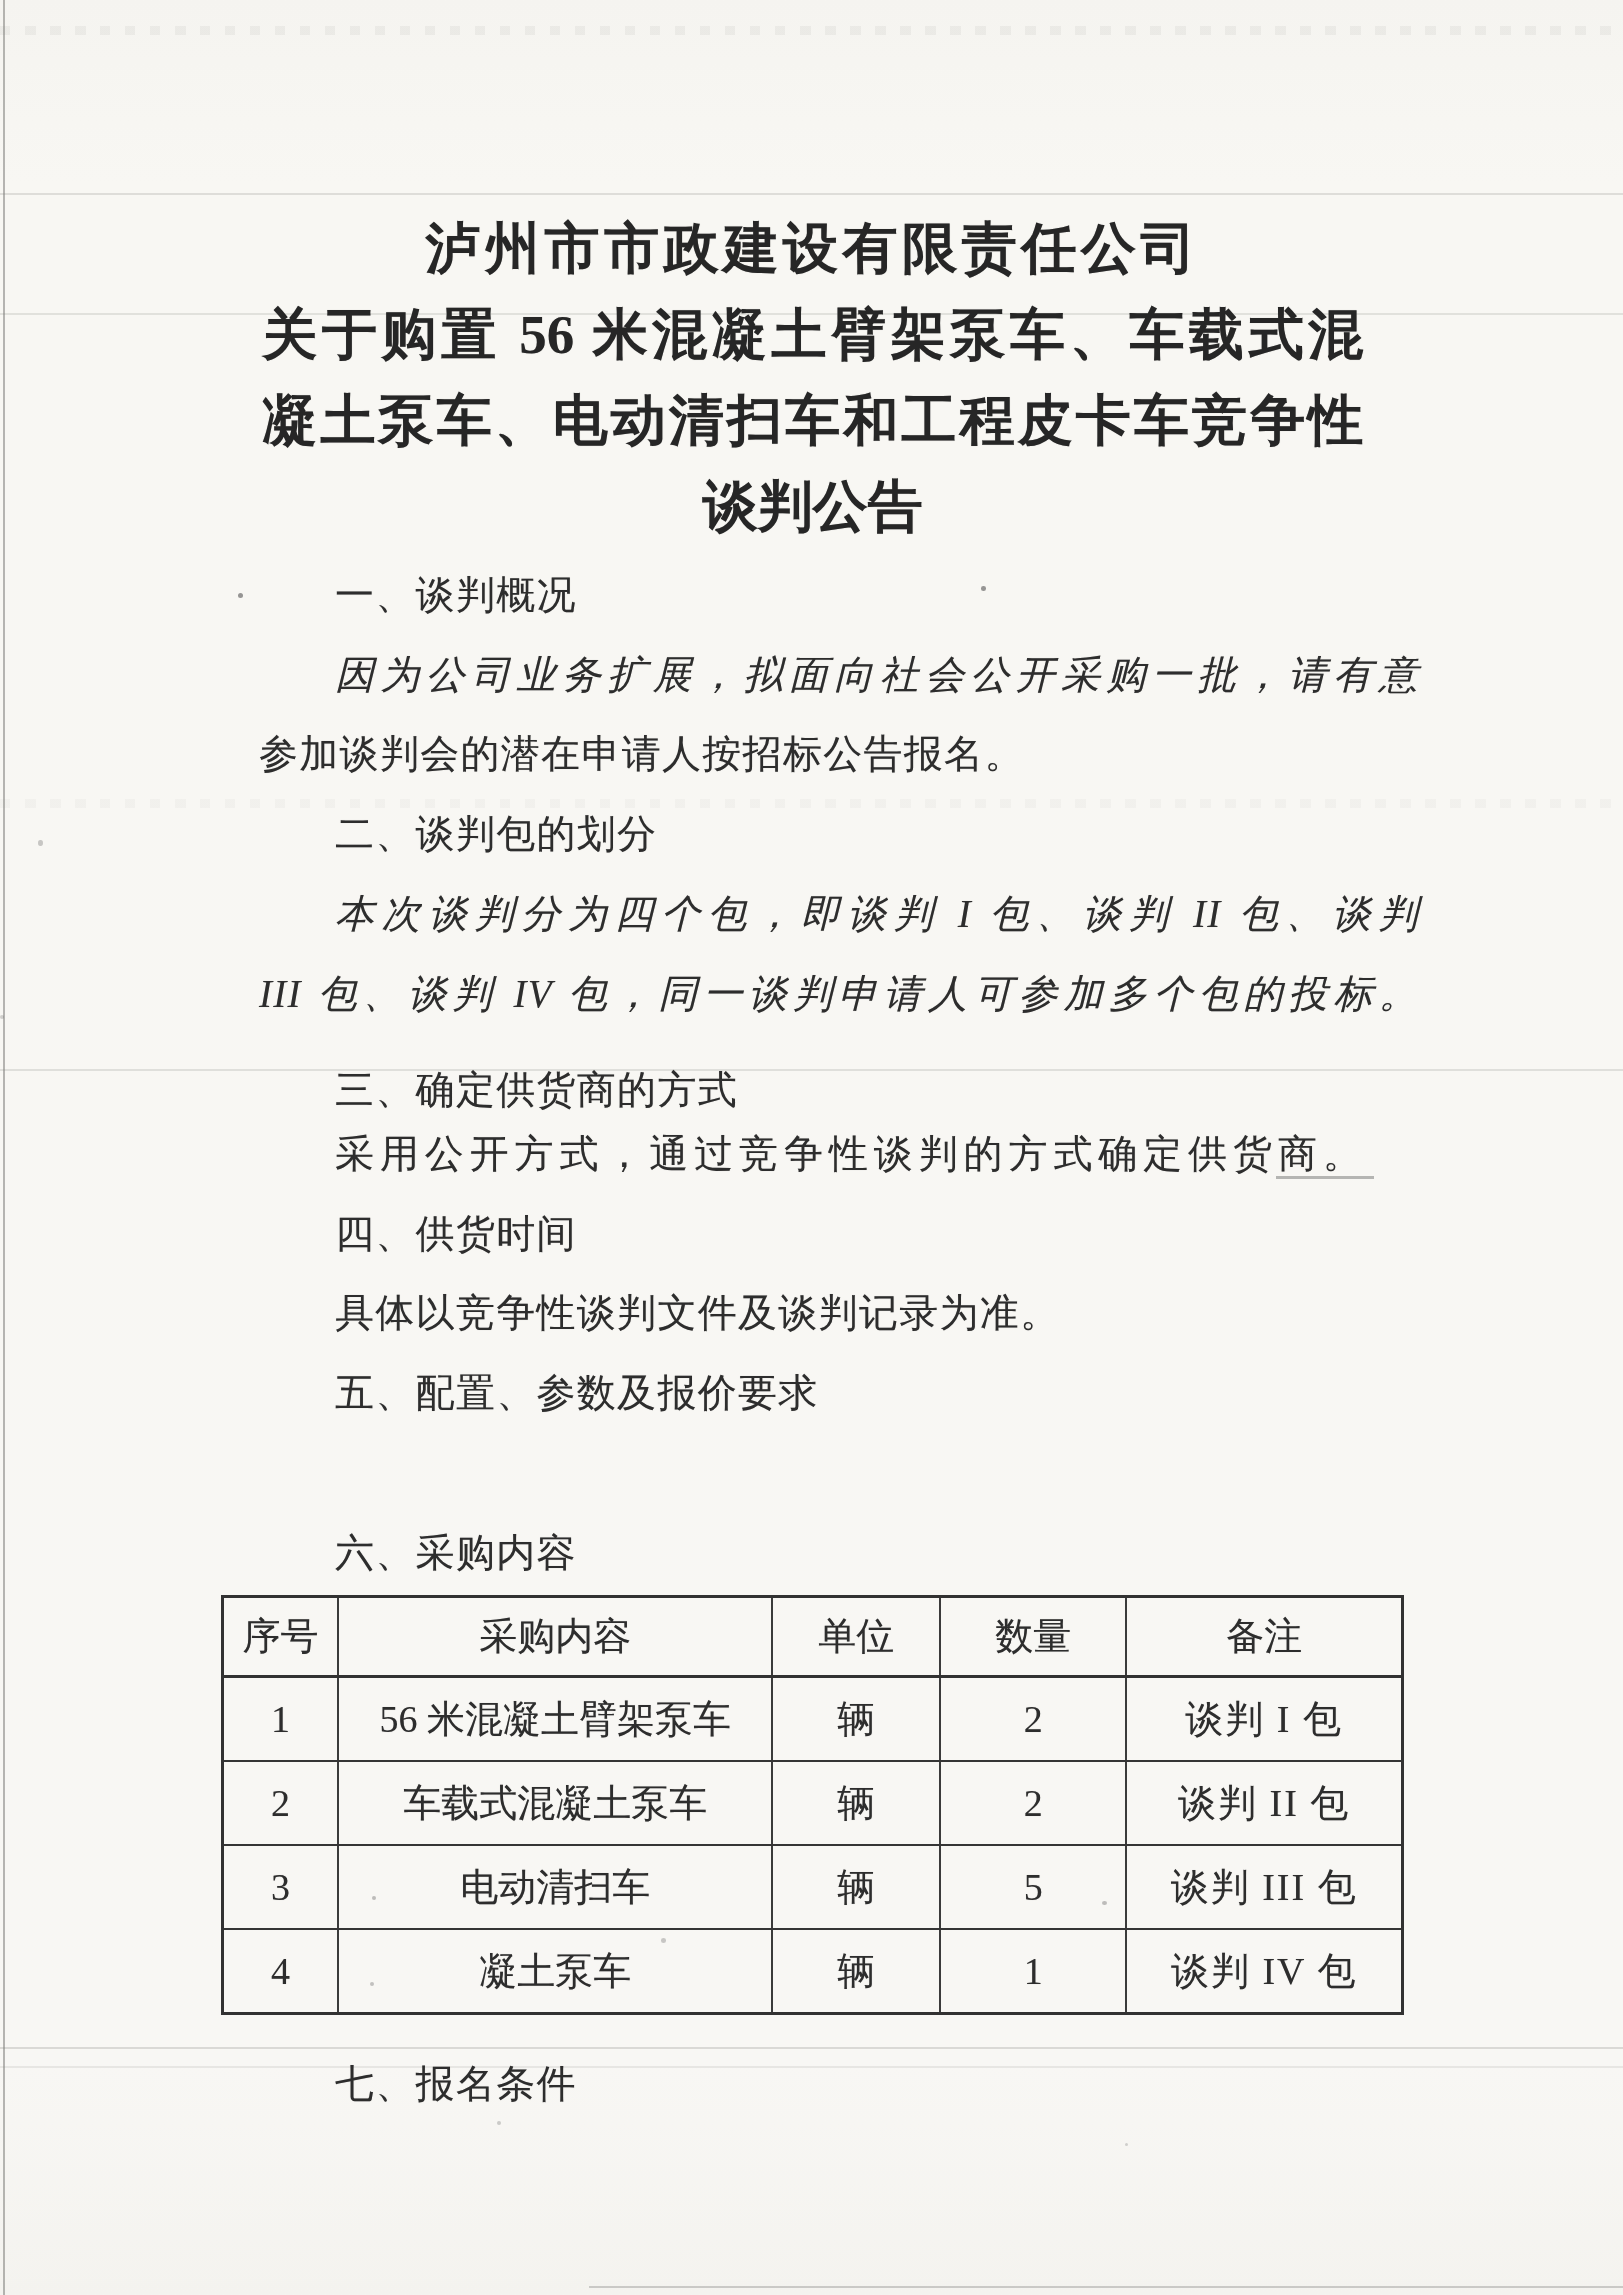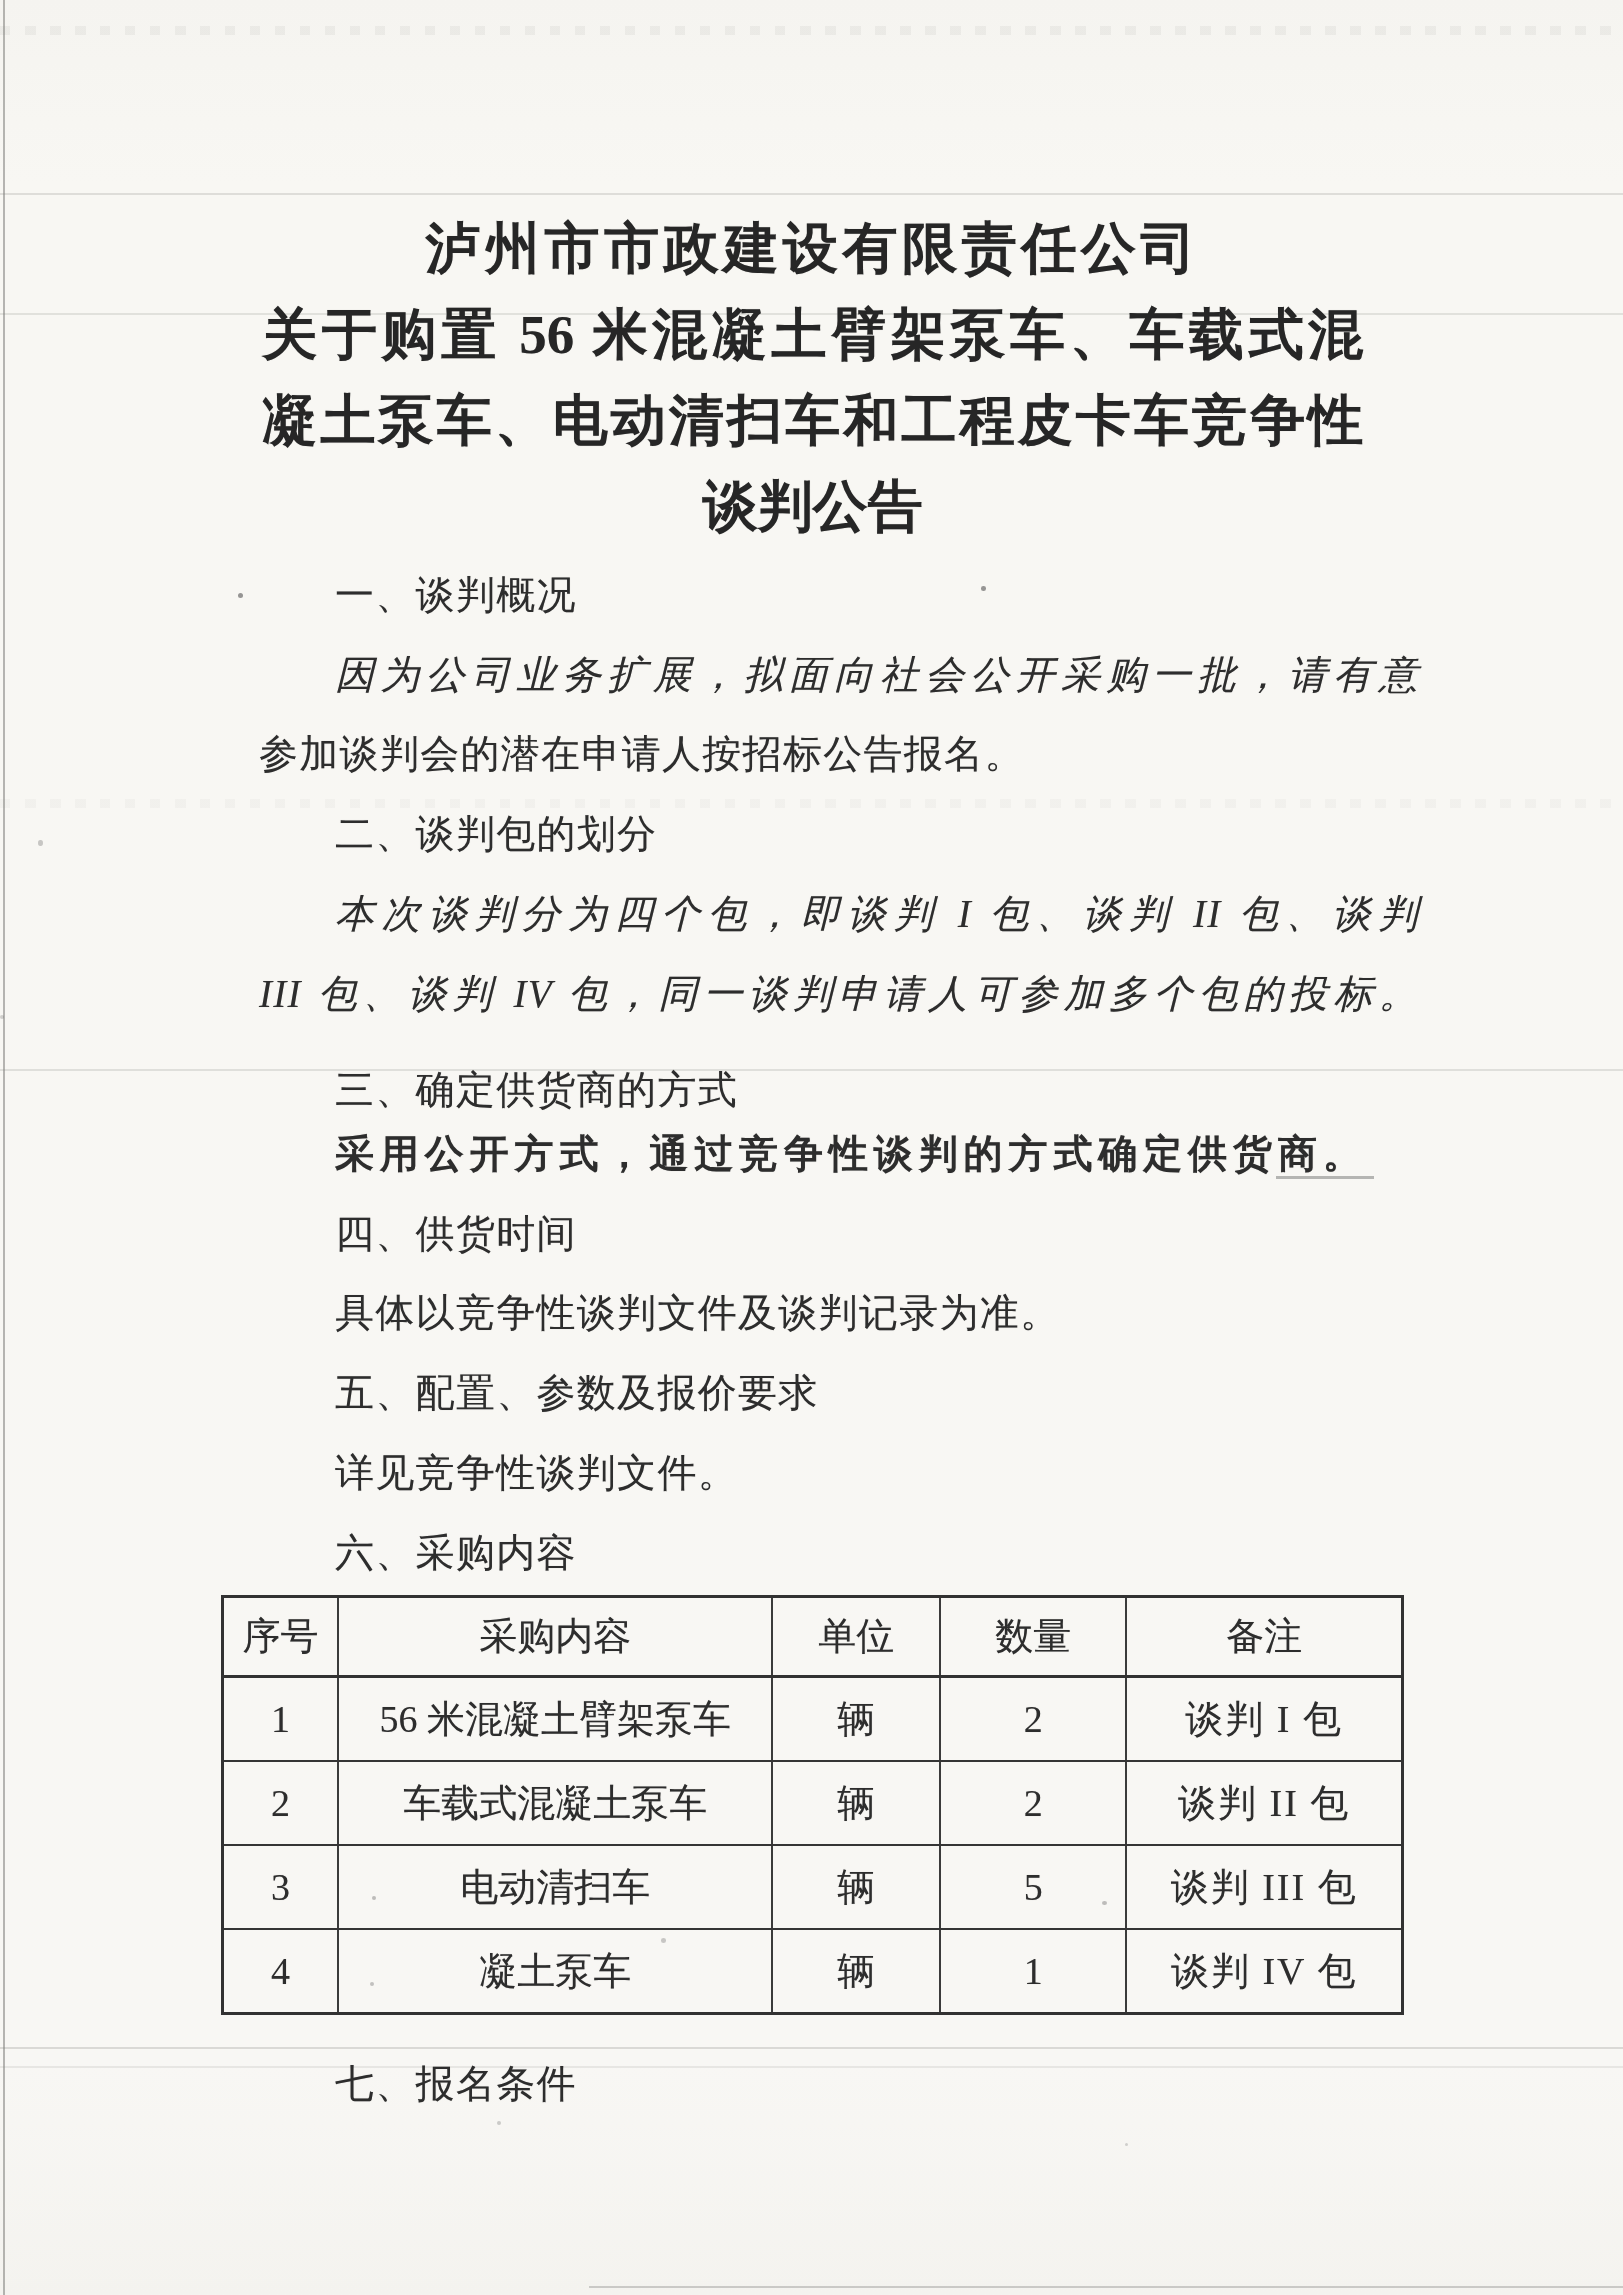--- a/index.html
+++ b/index.html
@@ -27,21 +27,21 @@
   .title .t-just{text-align:justify;text-align-last:justify;}
   .title .t1{letter-spacing:4.6px;}
   .bodyline{
     position:absolute;left:0;width:100%;
     font-size:39px;line-height:47px;letter-spacing:1.3px;color:#2d2d2d;
     text-shadow:0 0 0.7px rgba(50,50,50,.35);
     white-space:nowrap;
   }
   .indent{padding-left:76px;box-sizing:border-box;}
   .jl{white-space:normal;text-align:justify;text-align-last:justify;font-style:italic;}
-  .ls{letter-spacing:5.9px;font-weight:bold;}
+  .ls{letter-spacing:5.9px;}
   
   .ptable{
     position:absolute;left:221px;top:1595px;width:1183px;
     border-collapse:collapse;table-layout:fixed;
     font-size:38px;color:#2d2d2d;
     text-shadow:0 0 0.7px rgba(50,50,50,.35);
   }
   .ptable th,.ptable td{
     border:2px solid #3b3b3b;text-align:center;vertical-align:middle;
     font-weight:normal;padding:0;overflow:hidden;
@@ -96,21 +96,20 @@
     <div class="bodyline indent jl" style="top:651px">因为公司业务扩展，拟面向社会公开采购一批，请有意</div>
     <div class="bodyline" style="top:730px">参加谈判会的潜在申请人按招标公告报名。</div>
     <div class="bodyline indent" style="top:810px">二、谈判包的划分</div>
     <div class="bodyline indent jl" style="top:890px">本次谈判分为四个包，即谈判 I 包、谈判 II 包、谈判</div>
     <div class="bodyline jl" style="top:970px">III 包、谈判 IV 包，同一谈判申请人可参加多个包的投标。</div>
     <div class="bodyline indent" style="top:1066px">三、确定供货商的方式</div>
     <div class="bodyline indent ls" style="top:1130px">采用公开方式，通过竞争性谈判的方式确定供货商。</div>
     <div class="bodyline indent" style="top:1210px">四、供货时间</div>
     <div class="bodyline indent" style="top:1289px">具体以竞争性谈判文件及谈判记录为准。</div>
     <div class="bodyline indent" style="top:1369px">五、配置、参数及报价要求</div>
-    <div class="bodyline indent" style="top:1449px">详见竞争性谈判文件。</div>
     <div class="bodyline indent" style="top:1529px">六、采购内容</div>
 
     <div class="footer-line indent">七、报名条件</div>
   </div>
 
   <table class="ptable">
     <colgroup>
       <col style="width:9.8%">
         <col style="width:36.8%">
         <col style="width:14.2%">

